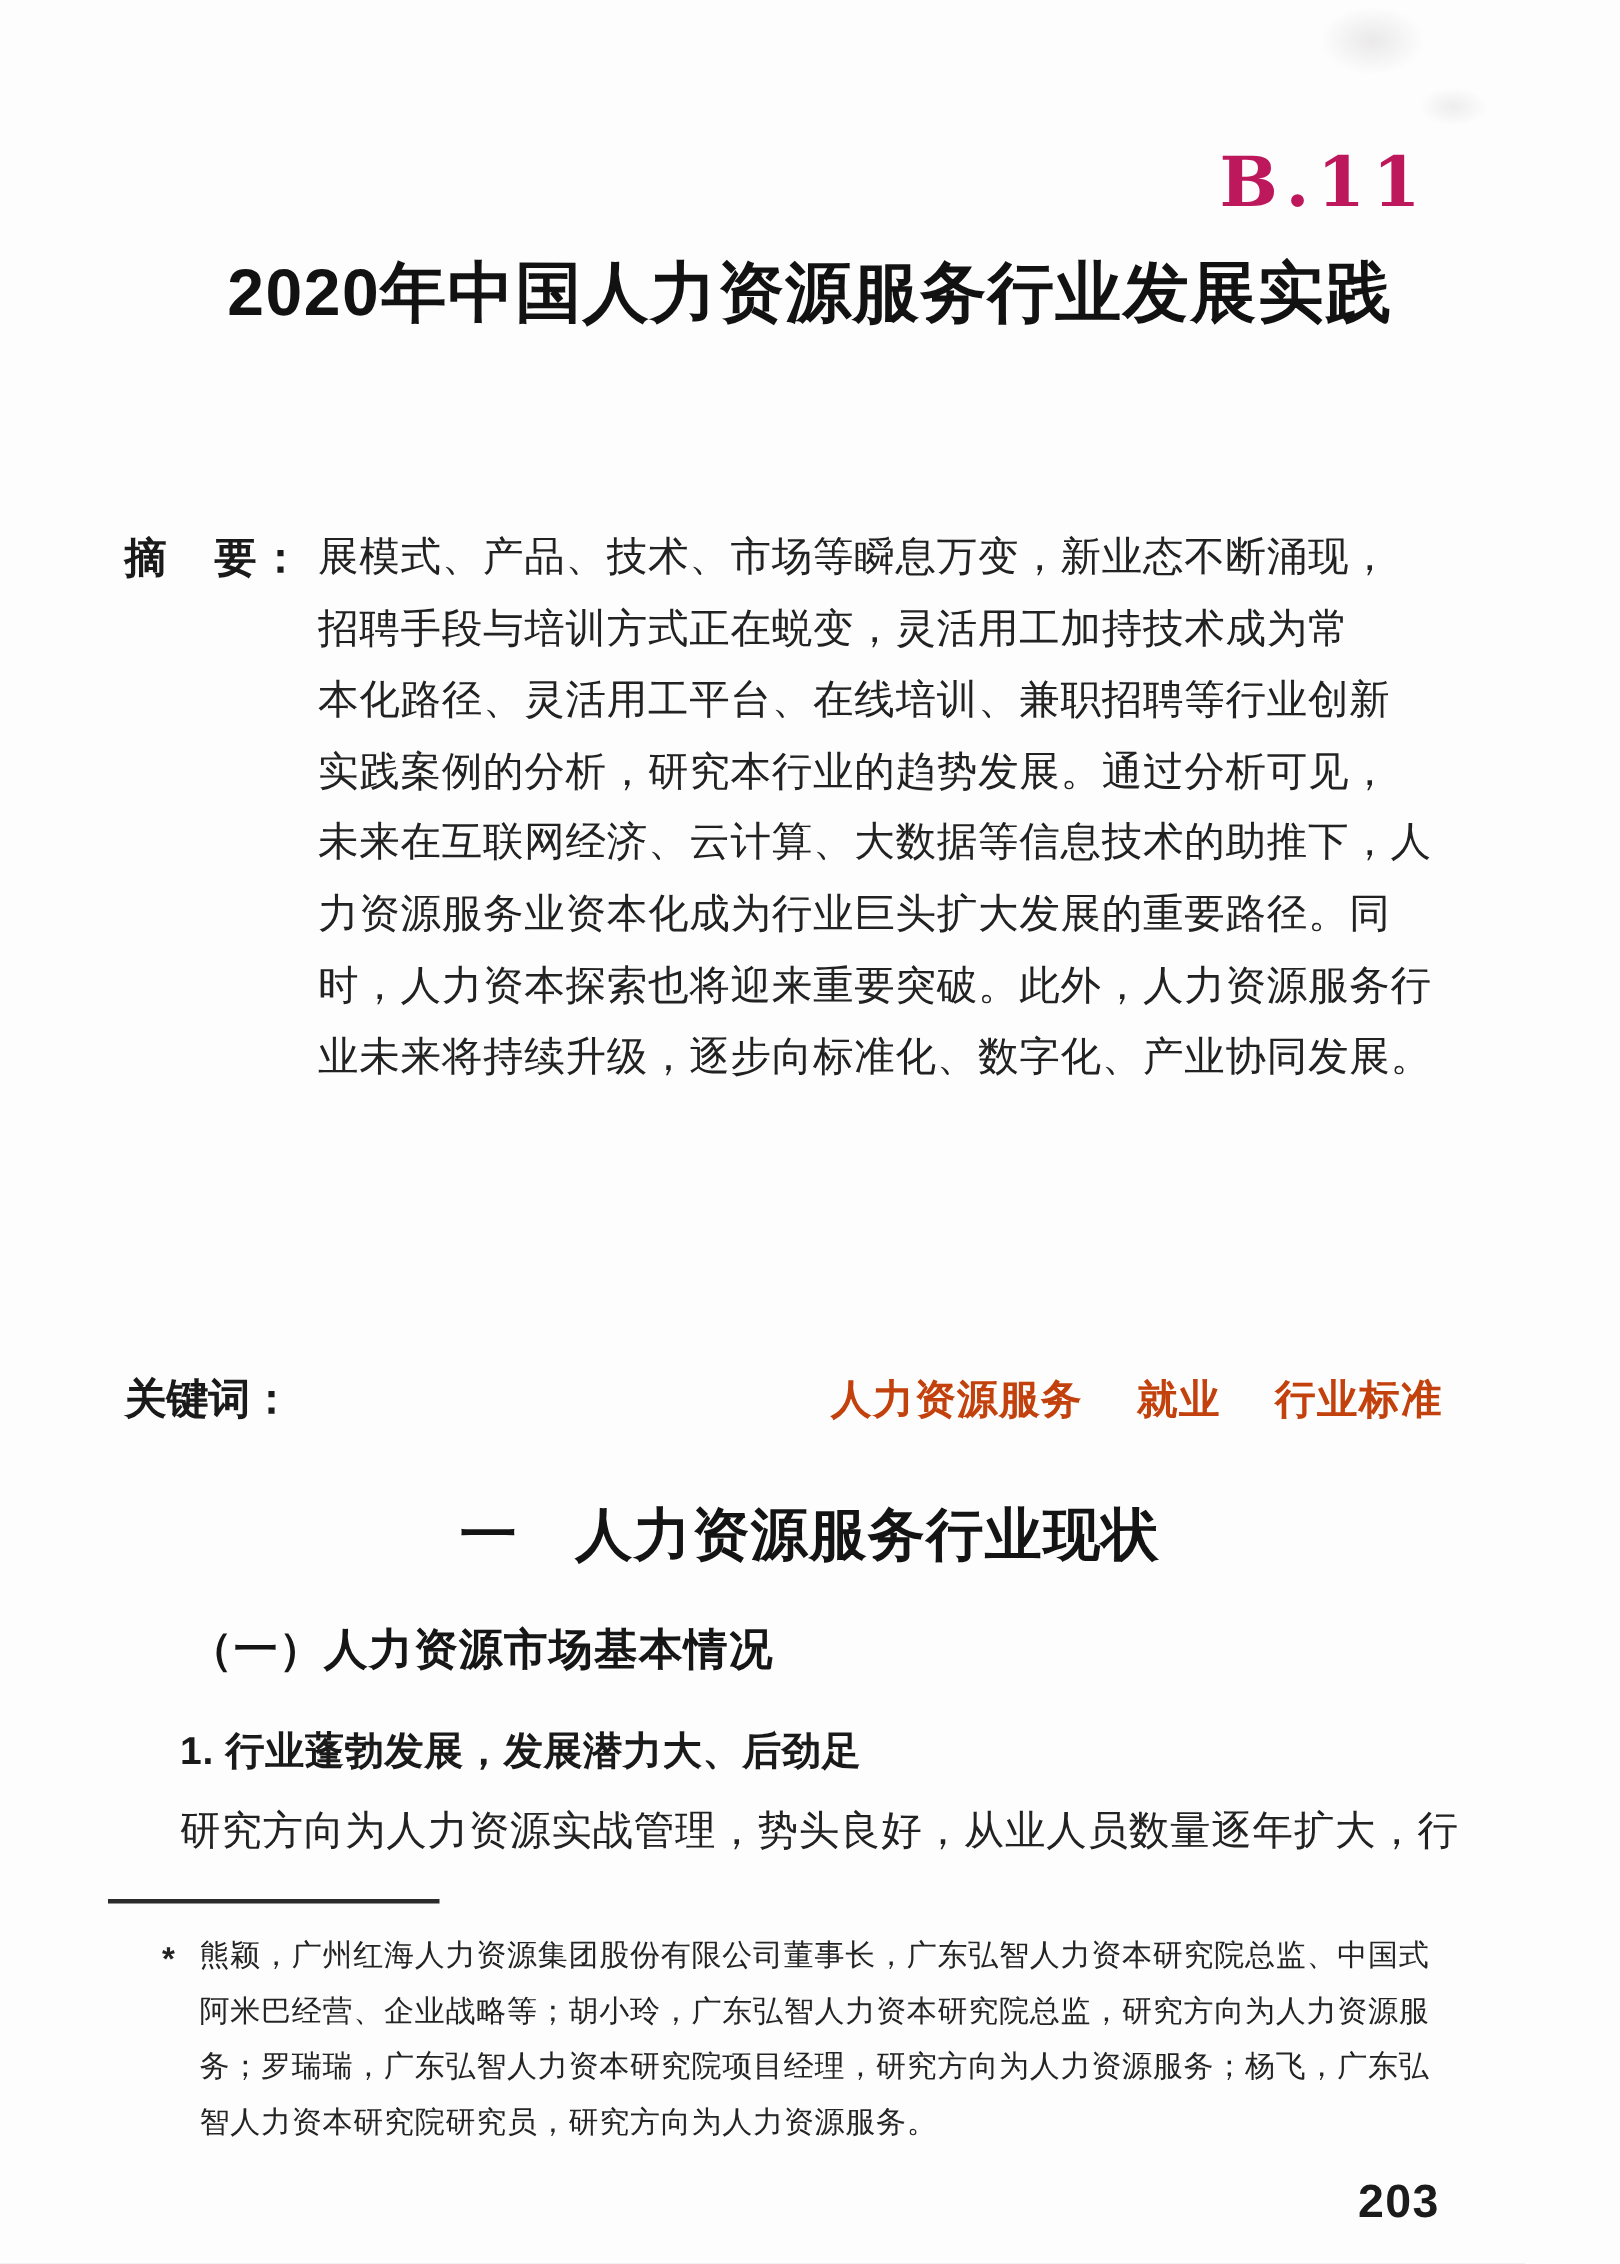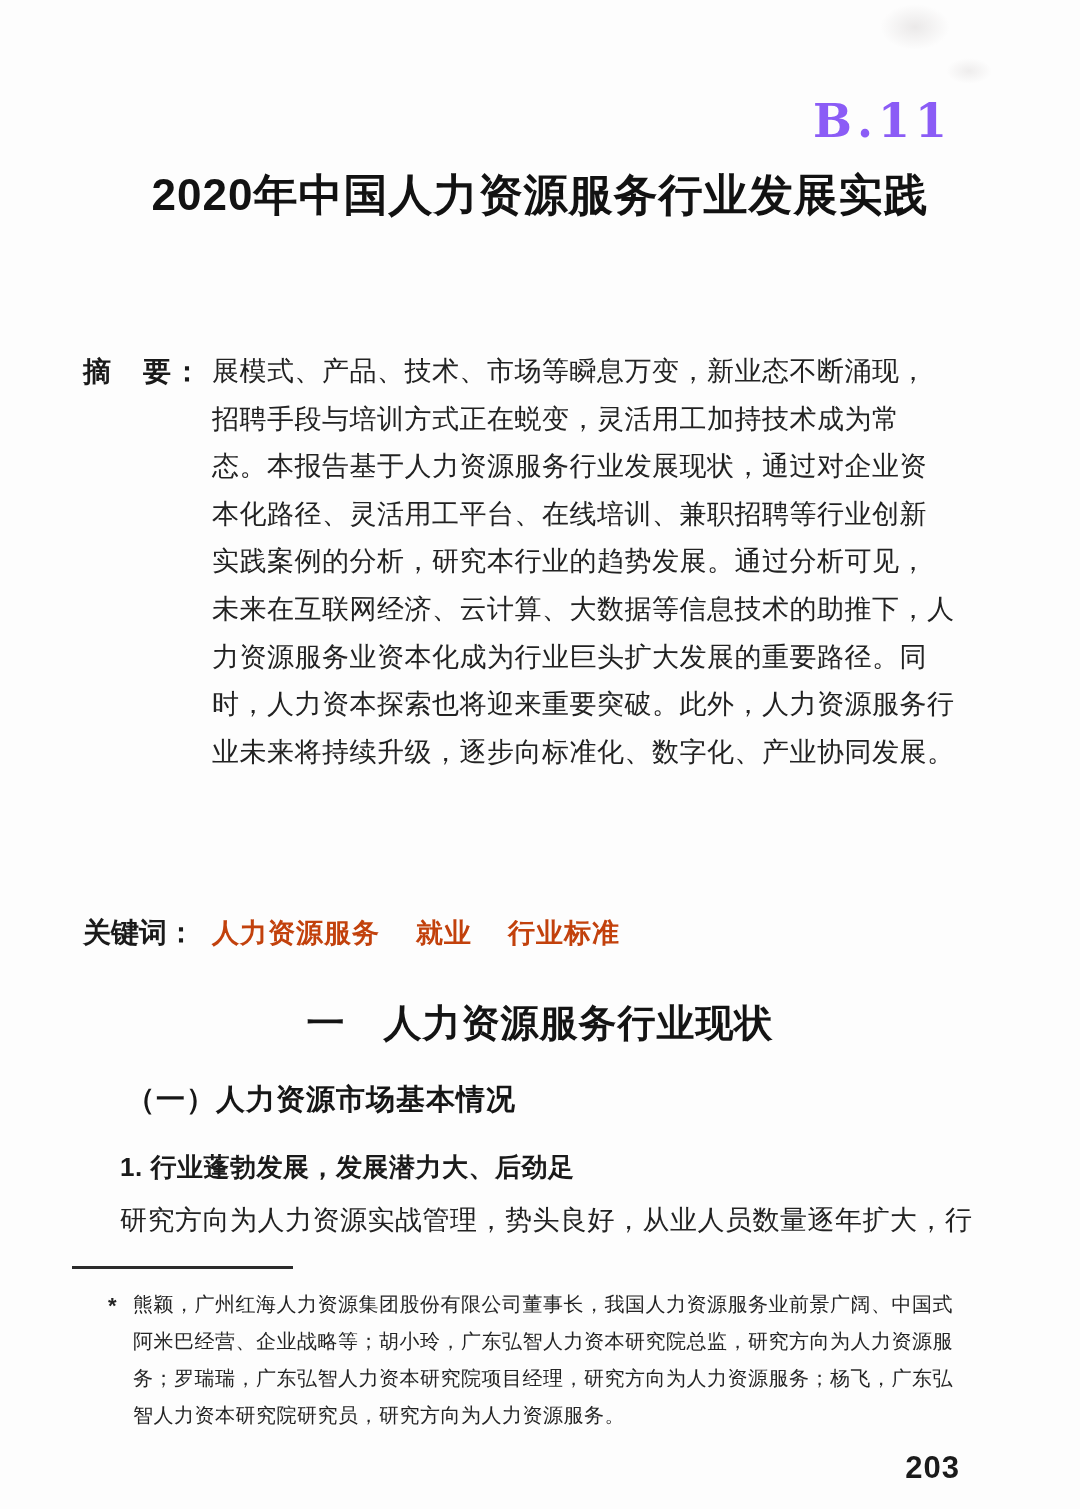--- a/index.html
+++ b/index.html
@@ -28,21 +28,21 @@
     background: radial-gradient(ellipse at center, rgba(205,200,200,0.30), rgba(255,255,255,0) 70%);
   }
 
   .chapter-code {
     position: absolute;
     top: 94px; right: 128px;
     font-family: "DejaVu Serif", "Liberation Serif", serif;
     font-weight: bold;
     font-size: 46px;
     letter-spacing: 5px;
-    color: #8b5cf6;
+    color: #be185d;
   }
 
   .title {
     position: absolute;
     top: 166px; left: 0;
     width: 100%;
     text-align: center;
     font-size: 44px;
     font-weight: 900;
     letter-spacing: 1px;
@@ -88,20 +88,21 @@
     color: #222;
     letter-spacing: 0.5px;
   }
   .aline { white-space: nowrap; }
 
   .keywords {
     position: absolute;
     top: 878px; left: 83px; right: 118px;
     display: flex;
     align-items: baseline;
+    justify-content: space-between;
   }
   .kw-label {
     width: 129px;
     flex: 0 0 129px;
     font-size: 28px;
     font-weight: 700;
     color: #1a1a1a;
     white-space: nowrap;
   }
   .kw-terms {
@@ -198,21 +199,20 @@
   <div class="chapter-code">B.11</div>
 
   <h1 class="title">2020年中国人力资源服务行业发展实践</h1>
 
 
   <div class="abstract">
     <div class="abstract-label">摘　要：</div>
     <div class="abstract-body">
       <div class="aline">展模式、产品、技术、市场等瞬息万变，新业态不断涌现，</div>
       <div class="aline">招聘手段与培训方式正在蜕变，灵活用工加持技术成为常</div>
-      <div class="aline">态。本报告基于人力资源服务行业发展现状，通过对企业资</div>
       <div class="aline">本化路径、灵活用工平台、在线培训、兼职招聘等行业创新</div>
       <div class="aline">实践案例的分析，研究本行业的趋势发展。通过分析可见，</div>
       <div class="aline">未来在互联网经济、云计算、大数据等信息技术的助推下，人</div>
       <div class="aline">力资源服务业资本化成为行业巨头扩大发展的重要路径。同</div>
       <div class="aline">时，人力资本探索也将迎来重要突破。此外，人力资源服务行</div>
       <div class="aline">业未来将持续升级，逐步向标准化、数字化、产业协同发展。</div>
     </div>
   </div>
 
   <div class="keywords">
@@ -231,21 +231,21 @@
   <h3 class="subsection">（一）人力资源市场基本情况</h3>
 
   <h4 class="point">1. 行业蓬勃发展，发展潜力大、后劲足</h4>
 
   <p class="bodytext">研究方向为人力资源实战管理，势头良好，从业人员数量逐年扩大，行</p>
 
   <div class="footnote-rule"></div>
 
   <div class="footnote">
     <span class="fn-marker">*</span>
-    <div class="fn-line">熊颖，广州红海人力资源集团股份有限公司董事长，我国人力资源服务业前景广阔、中国式</div>
+    <div class="fn-line">熊颖，广州红海人力资源集团股份有限公司董事长，广东弘智人力资本研究院总监、中国式</div>
     <div class="fn-line">阿米巴经营、企业战略等；胡小玲，广东弘智人力资本研究院总监，研究方向为人力资源服</div>
     <div class="fn-line">务；罗瑞瑞，广东弘智人力资本研究院项目经理，研究方向为人力资源服务；杨飞，广东弘</div>
     <div class="fn-line">智人力资本研究院研究员，研究方向为人力资源服务。</div>
   </div>
 
   <div class="page-number">203</div>
 
 </div>
 
 </body></html>

